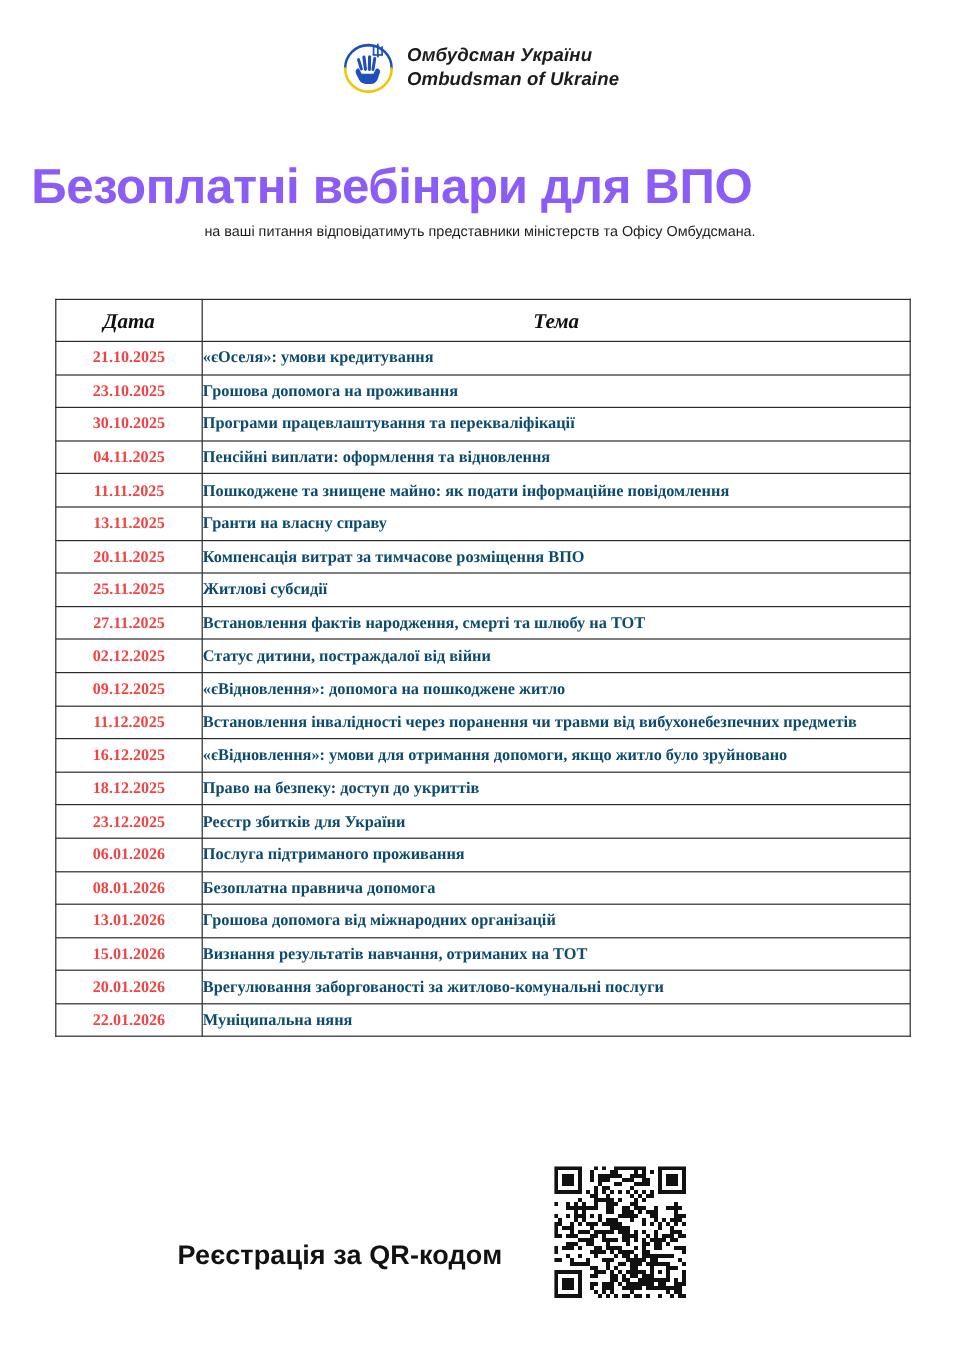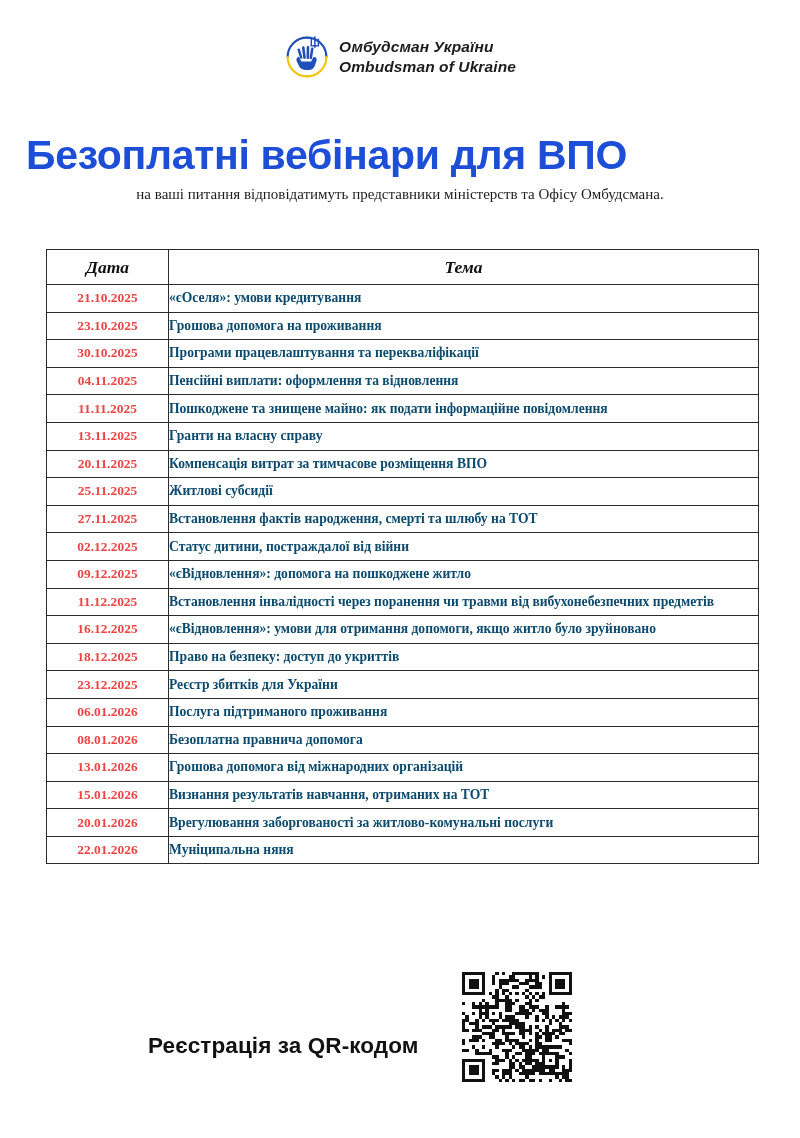--- a/index.html
+++ b/index.html
@@ -50,32 +50,31 @@
   
   .main-title {
     position: absolute;
     left: 0;
     top: 132px;
     width: 653px;
     text-align: center;
     font-size: 41px;
     font-weight: bold;
     letter-spacing: -0.3px;
-    color: #1d4ed8;
+    color: #8b5cf6;
   }
   .sub-title {
     position: absolute;
     left: 0;
     top: 186px;
     width: 800px;
     text-align: center;
-    font-size: 15px;
+    font-size: 12px;
     font-weight: normal;
     color: #1d1d1d;
-    font-family: Liberation Serif, serif;
   }
 
   
   .schedule-wrap {
     position: absolute;
     left: 46px;
     top: 249px;
     width: 712px;
   }
   table.schedule {

